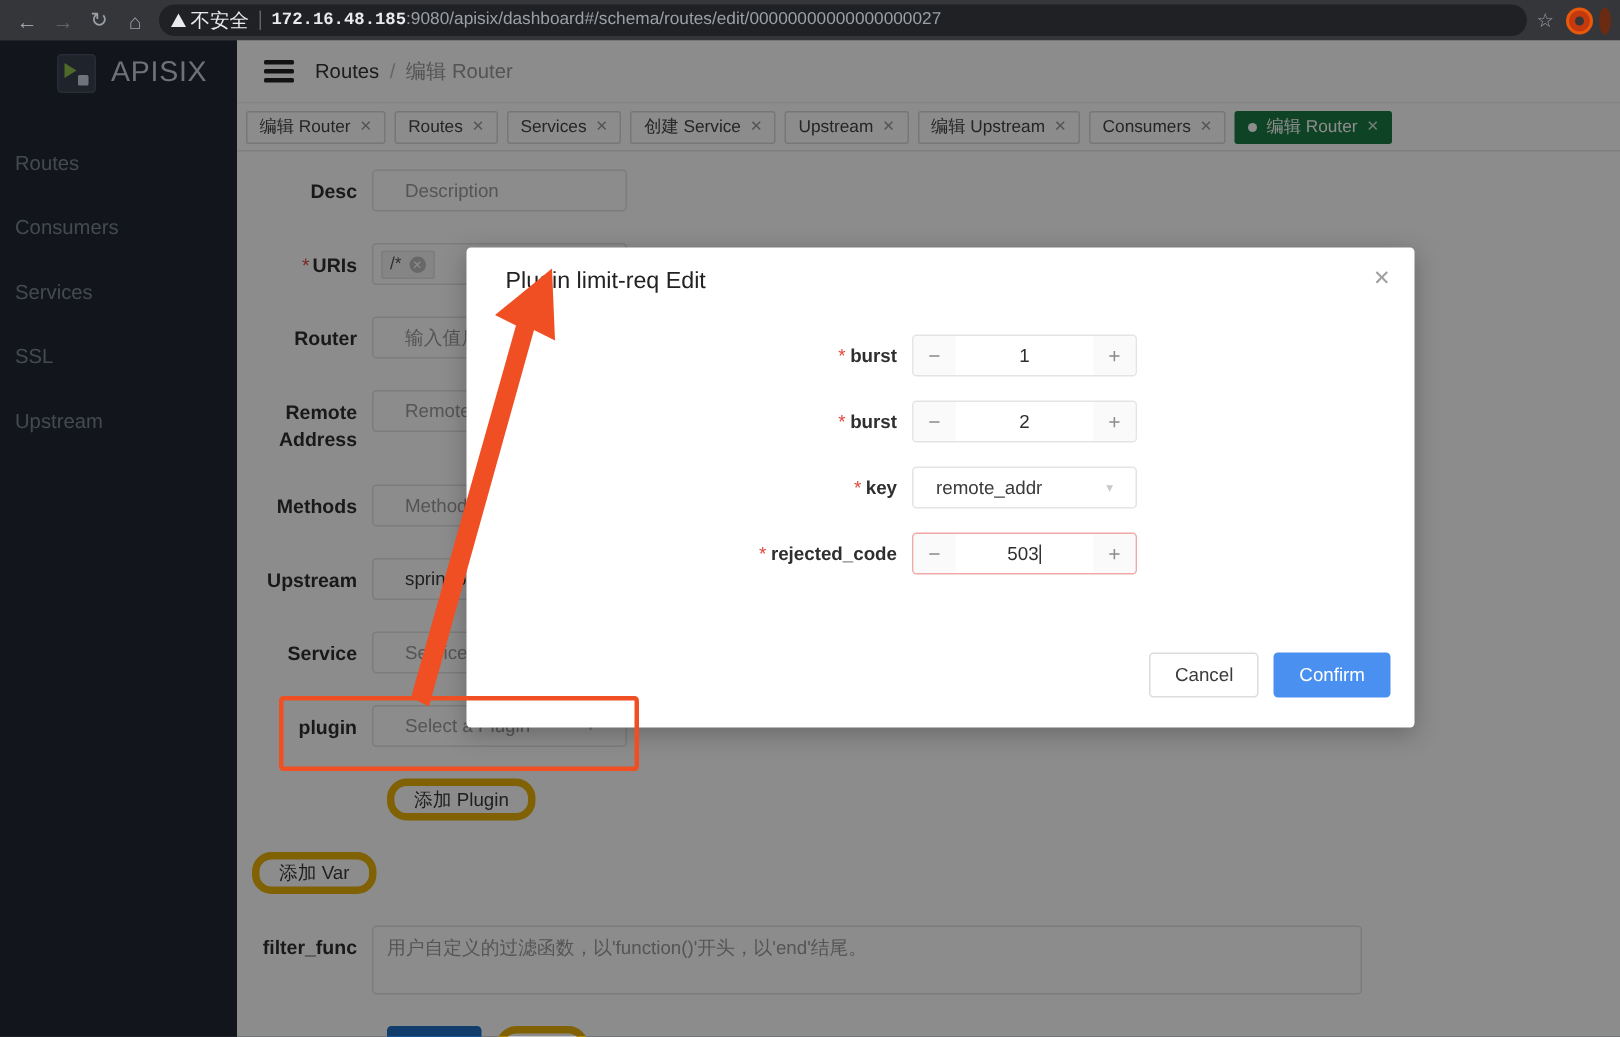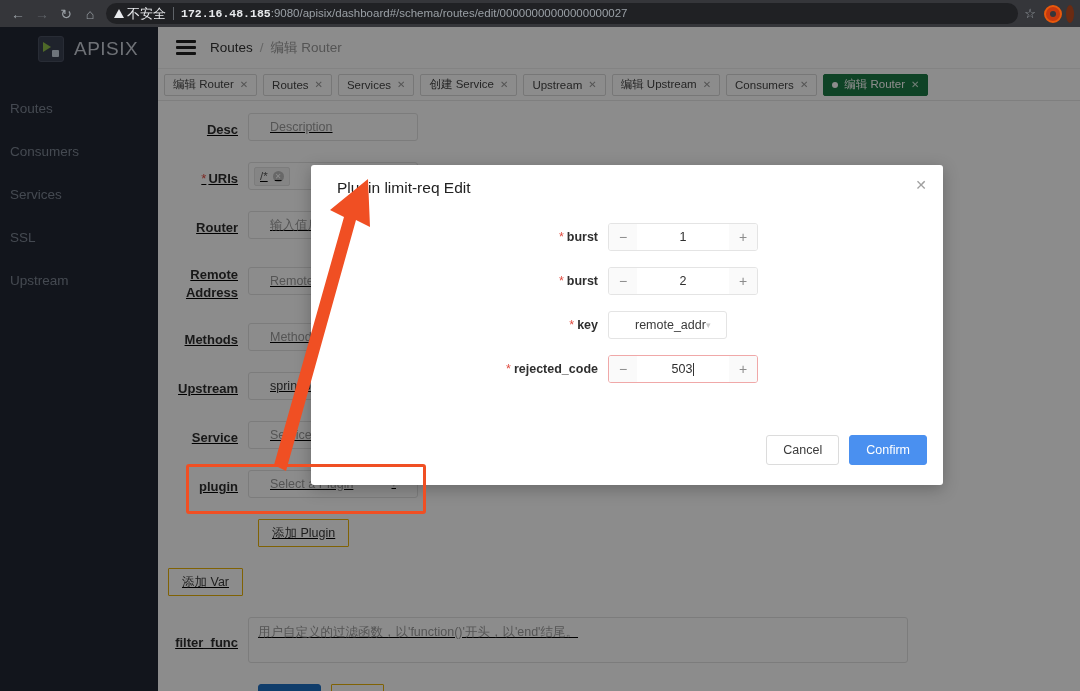--- a/index.html
+++ b/index.html
@@ -149,21 +149,21 @@
     background: #1d7a45; border-color: #1d7a45; color: #fff;
   }
   .tab.active .x { color: #cfe6d8; }
   .tab .dot {
     width: 6px; height: 6px; border-radius: 50%;
     background: #fff;
   }
 
   
   .form { padding: 12px 0 0 0; }
-  .row { display: flex; align-items: center; margin-bottom: 21px; text-decoration: underline; }
+  .row { display: flex; align-items: flex-start; margin-bottom: 21px; }
   .lbl {
     width: 90px; text-align: right;
     font-size: 13px; font-weight: bold; color: #2f2f2f;
     padding-top: 6px; padding-right: 10px;
     line-height: 18px;
   }
   .lbl .req { color: #e04a3f; margin-right: 2px; font-weight: normal; }
   .ctl { flex: 0 0 auto; }
   .field {
     width: 170px; height: 28px;
@@ -190,21 +190,21 @@
   }
   .textarea {
     width: 660px; height: 46px;
     border: 1px solid #e2e2e2; border-radius: 3px;
     padding: 6px 9px;
     font-size: 12.5px; color: #9b9b9b;
   }
   .btn-plain {
     display:inline-flex; align-items:center; justify-content:center;
     height: 28px; padding: 0 13px;
-    border: 1px solid #eab308; border-radius: 1px;
+    border: 5px solid #eab308; border-radius: 13px;
     background: #fff; font-size: 12.5px; color: #3a3a3a;
   }
   .btn-primary {
     display:inline-flex; align-items:center; justify-content:center;
     height: 28px; padding: 0 18px;
     border: 1px solid #1e6fc4; border-radius: 3px;
     background: #1e6fc4; color: #fff; font-size: 12.5px;
   }
   .indent { padding-left: 100px; }
 
@@ -261,25 +261,25 @@
     flex: 1 1 auto;
     display:flex; align-items:center; justify-content:center;
     font-size: 12.5px; color: #2f2f2f;
     position: relative;
   }
   .caret-bar {
     display:inline-block; width:1px; height:13px;
     background:#333; margin-left:1px;
   }
   .mselect {
-    width: 119px; height: 28px;
+    width: 150px; height: 28px;
     border: 1px solid #e4e4e4; border-radius: 3px;
     background: #fff;
     display:flex; align-items:center;
-    padding: 0 26px;
+    padding: 0 15px;
     font-size: 12.5px; color: #3a3a3a;
   }
   .mselect .caret { margin-left: auto; color: #c8c8c8; font-size: 9px; }
   .modal-footer {
     position: absolute; right: 16px; bottom: 20px;
     display: flex; gap: 10px;
   }
   .mbtn {
     height: 30px; padding: 0 16px;
     display:flex; align-items:center; justify-content:center;

